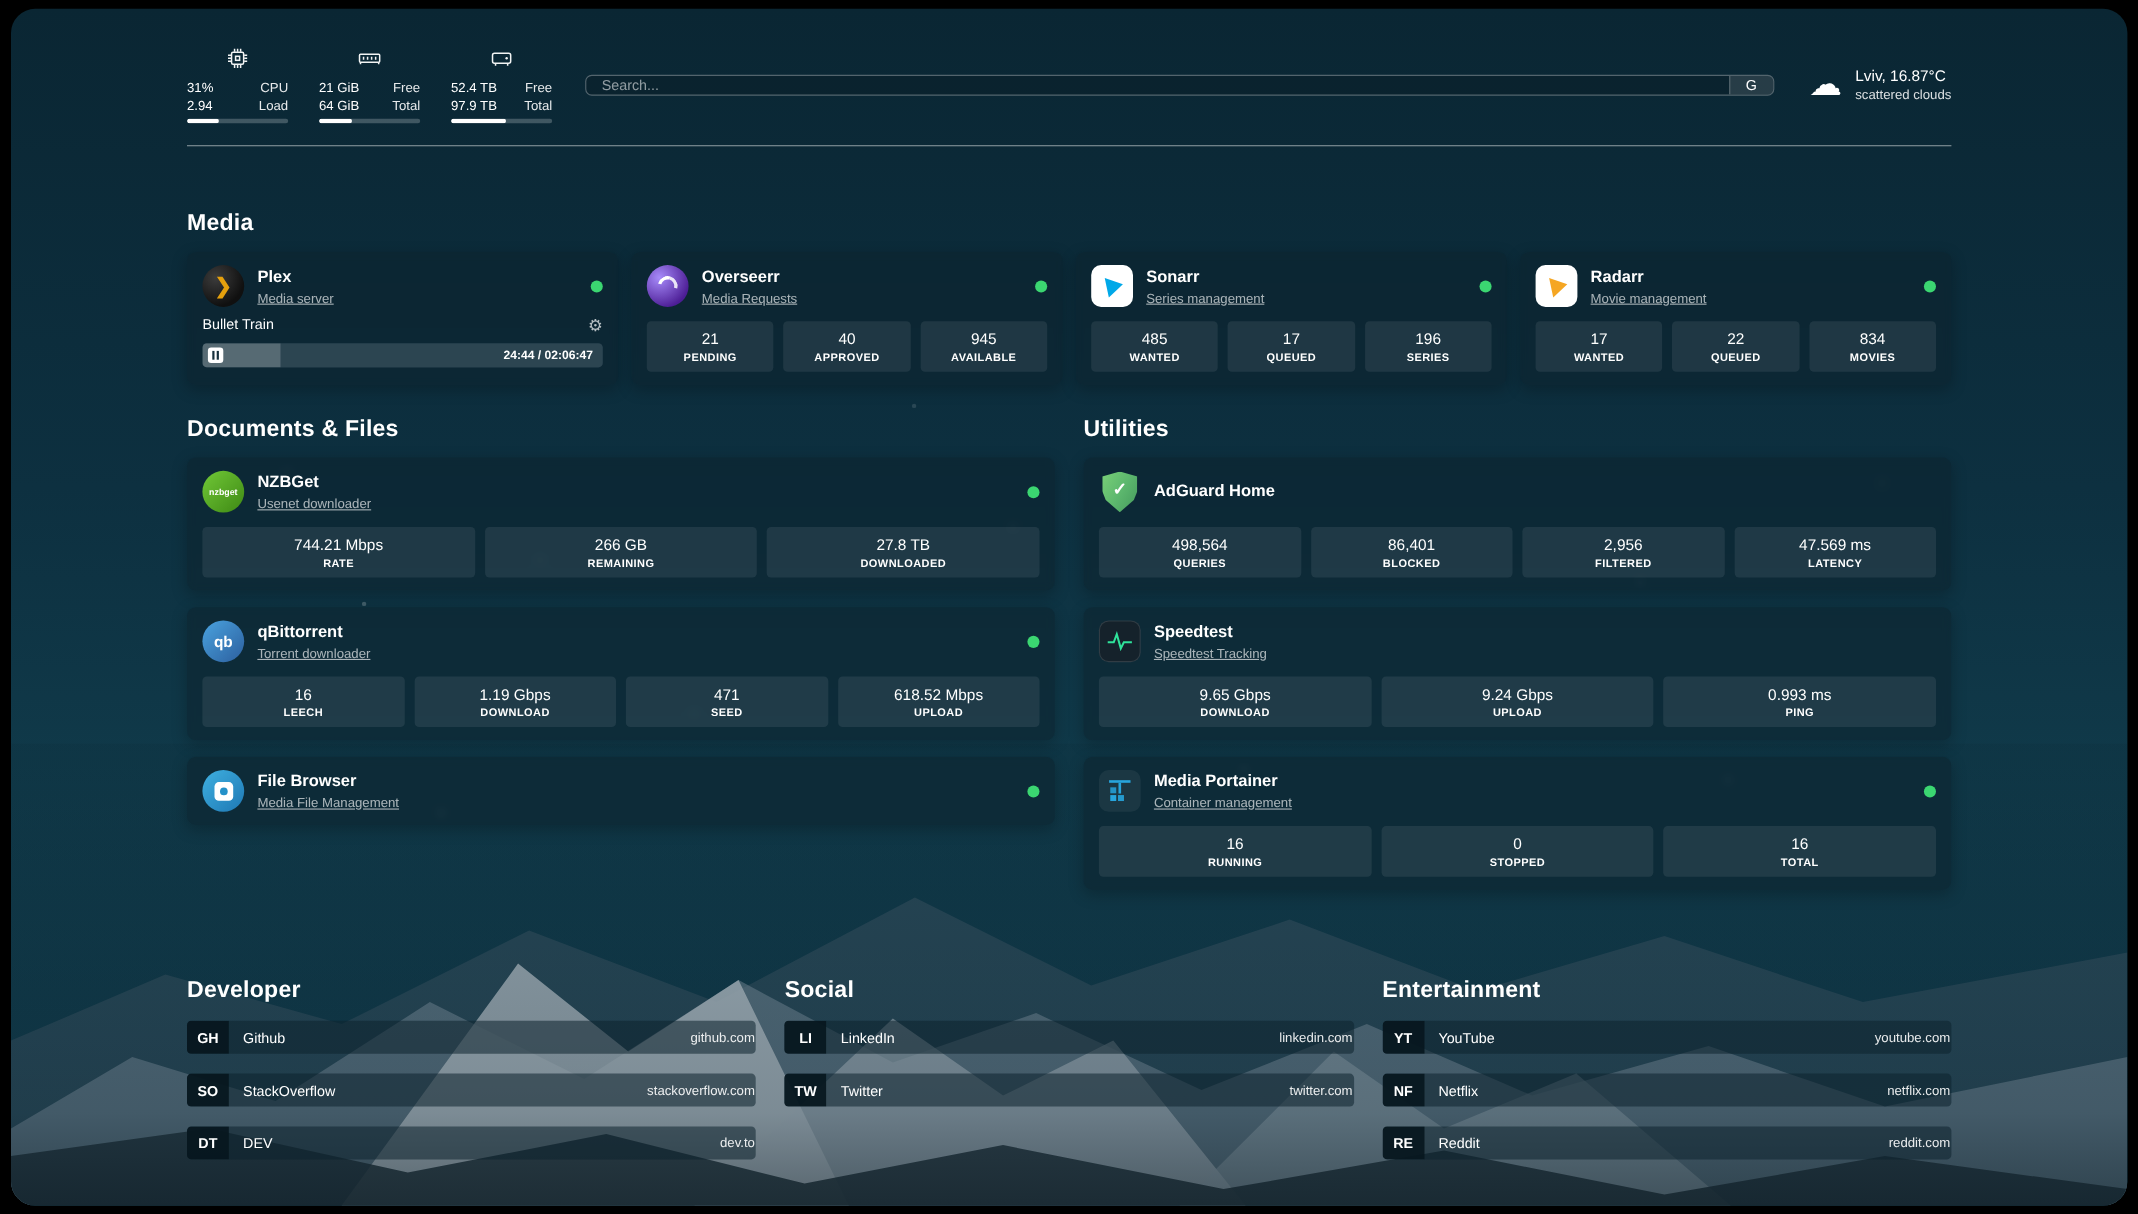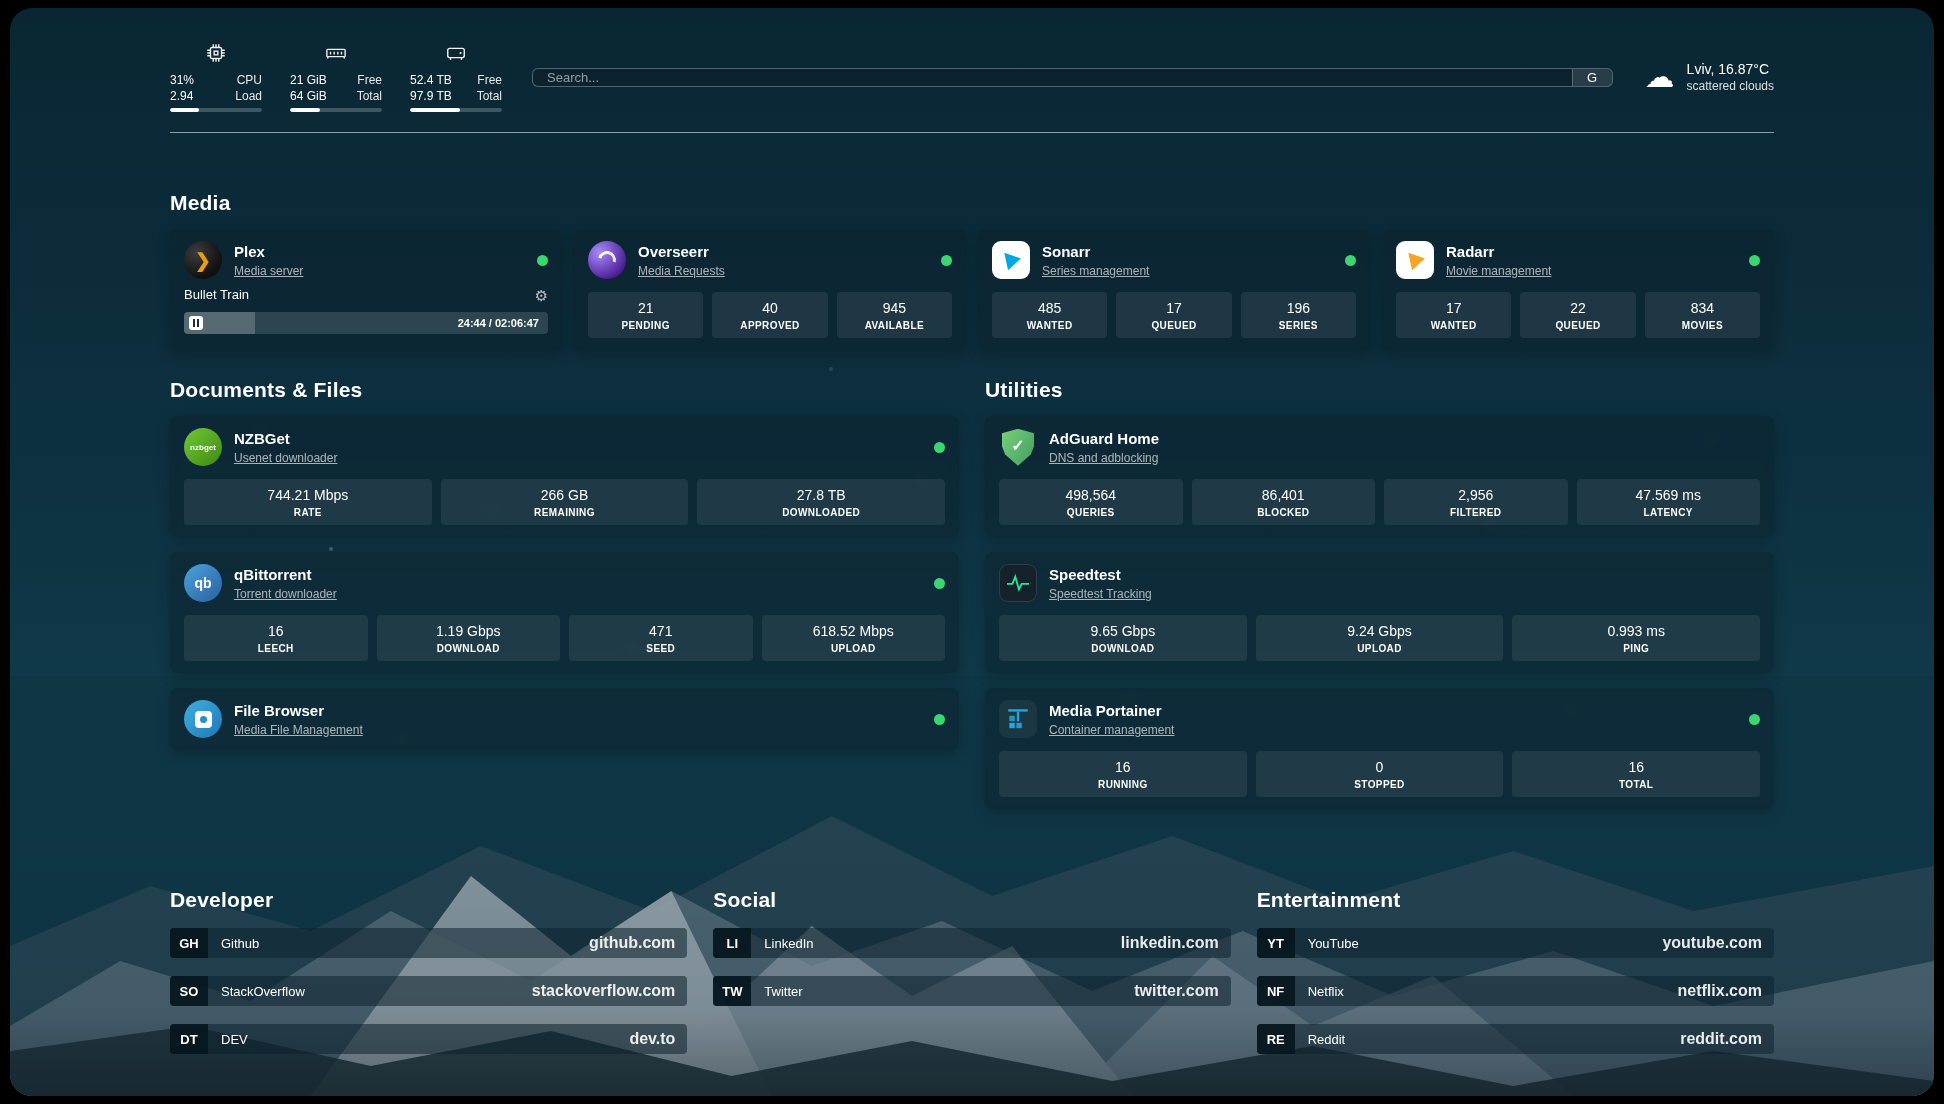--- a/index.html
+++ b/index.html
@@ -103,21 +103,21 @@
   .np-time { position:absolute; right:9px; top:50%; transform:translateY(-50%); font-size:11px; font-weight:600; }
 
   
   .bookmarks { display:grid; grid-template-columns:repeat(3,1fr); gap:26px; margin-top:64px; padding-bottom:30px; }
   .bm-col .section-title { margin-bottom:16px; }
   .bm-row { display:flex; align-items:stretch; height:30px; border-radius:4px; overflow:hidden;
     background:rgba(13,35,46,0.55); margin-bottom:18px; cursor:pointer; }
   .bm-abbr { width:38px; background:rgba(7,22,30,0.9); display:flex; align-items:center; justify-content:center;
     font-size:13px; font-weight:600; flex-shrink:0; }
   .bm-name { flex:1; align-self:center; padding-left:13px; font-size:13px; }
-  .bm-url { align-self:center; padding-right:12px; font-size:16px; color:rgba(255,255,255,0.9);font-weight:bold; }
+  .bm-url { align-self:center; padding-right:1px; font-size:12px; color:rgba(255,255,255,0.9); }
 </style>
 </head>
 <body>
 
 <div class="frame">
   <svg class="mountains" viewBox="0 0 1920 400" preserveAspectRatio="none">
     <polygon fill="#4d6272" opacity="0.45" points="0,250 140,190 300,235 470,150 640,215 820,120 980,200 1160,140 1330,205 1500,155 1680,215 1920,170 1920,400 0,400"></polygon>
     <polygon fill="#8ea1af" opacity="0.55" points="0,330 110,265 240,305 380,215 520,285 660,195 800,270 930,225 1080,295 1230,235 1380,300 1540,255 1700,310 1920,265 1920,400 0,400"></polygon>
     <polygon fill="#d8e0e7" opacity="0.75" points="300,400 460,180 560,260 660,195 760,400"></polygon>
     <polygon fill="#b9c6d0" opacity="0.7" points="620,400 800,230 900,300 1000,250 1120,400"></polygon>
@@ -401,21 +401,20 @@
 
         <div class="card">
           <div class="card-head">
             <span class="svc-icon ic-adguard">
                 <span class="shield">
                   <span class="glyph">✓</span>
                 </span>
               </span>
             <div class="svc-title">
               <div class="svc-name">AdGuard Home</div>
-              <div class="svc-desc">DNS and adblocking</div>
             </div>
           </div>
           <div class="stats">
             <div class="stat">
                 <div class="stat-value">498,564</div>
                 <div class="stat-label">QUERIES</div>
               </div>
             <div class="stat">
                 <div class="stat-value">86,401</div>
                 <div class="stat-label">BLOCKED</div>

